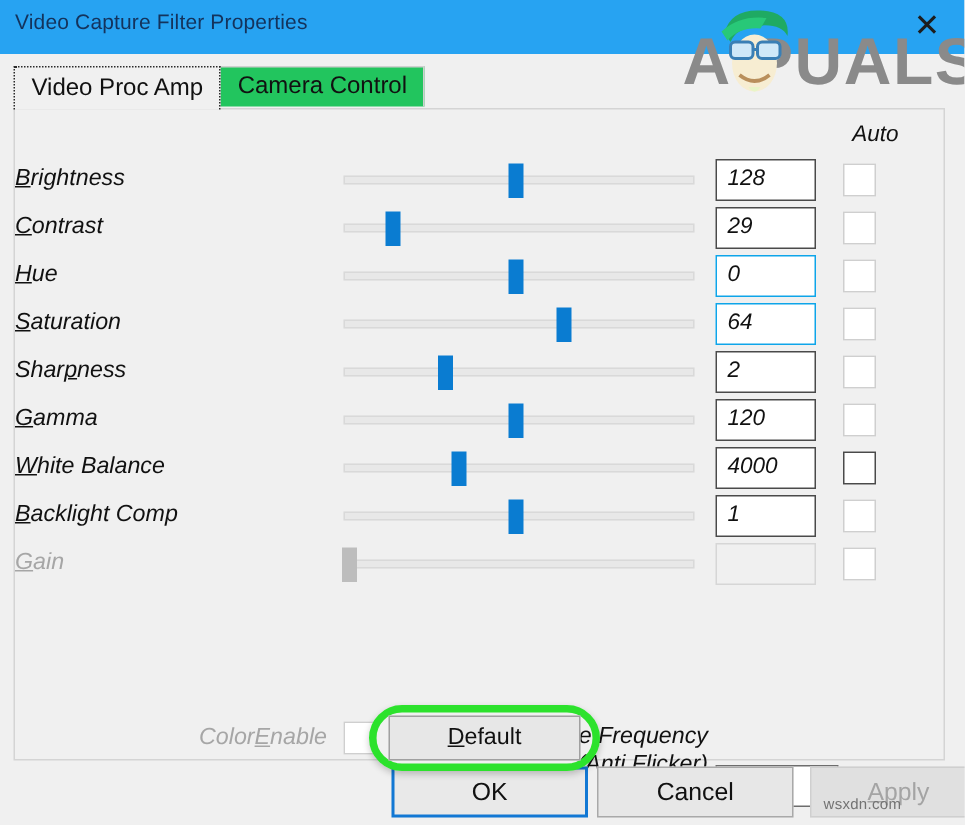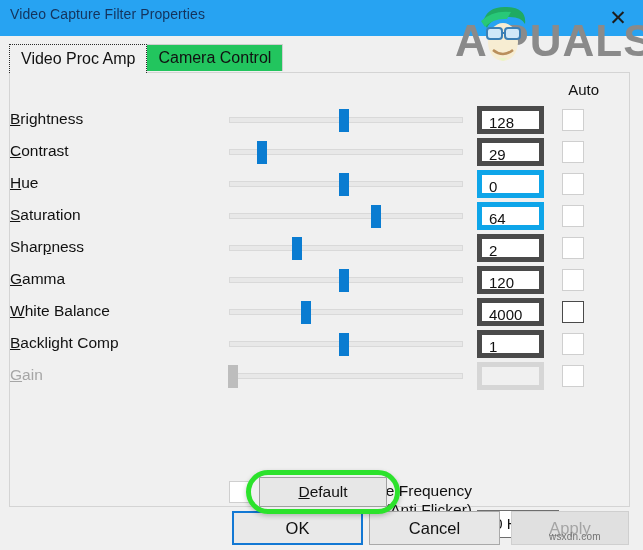--- a/index.html
+++ b/index.html
@@ -79,20 +79,21 @@
     border: 1px solid #cfcfcf;
     border-bottom: none;
   }
 
   
   .panel {
     position: absolute; left: 9px; top: 72px;
     width: 621px; height: 435px;
     background: #f0f0f0;
     border: 1px solid #d4d4d4;
+    font-style: italic;
   }
   .auto-header {
     position: absolute; right: 30px; top: 8px;
     font-size: 15px; color: #111;
   }
 
   
   .row {
     position: absolute;
     left: 0; width: 625px; height: 32px;
@@ -129,21 +130,21 @@
     margin-left: -5px;
     cursor: pointer;
   }
   .slider .thumb.disabled { background: #bdbdbd; }
 
   .valuebox {
     position: absolute;
     left: 467px; top: 2px;
     width: 67px; height: 28px;
     background: #ffffff;
-    border: 5px solid #0ea5e9;
+    border: 1px solid #0ea5e9;
     font-size: 15px;
     color: #111;
     padding: 3px 0 0 7px;
   }
   .valuebox.strong { border-color: #4a4a4a; }
   .valuebox.disabled { background: #f0f0f0; border-color: #d6d6d6; color: #a6a6a6; }
 
   .autobox {
     position: absolute;
     left: 552px; top: 5px;
@@ -227,20 +228,21 @@
   
   .btn {
     position: absolute;
     height: 34px;
     background: #e7e7e7;
     border: 1px solid #a9a9a9;
     font-size: 16.5px;
     color: #111;
     display: flex; align-items: center; justify-content: center;
     cursor: pointer;
+    margin-left: 29px;
   }
   .btn.ok {
     left: 232px; top: 511px; width: 131px;
     border: 2px solid #1278d4;
     background: #e9e9e9;
   }
   .btn.cancel { left: 369px; top: 511px; width: 131px; }
   .btn.apply {
     left: 511px; top: 511px; width: 118px;
     color: #a4a4a4;
@@ -379,20 +381,21 @@
     <div class="row" style="top:287px">
       <div class="row-label disabled"><span class="accel">G</span><span>ain</span></div>
       <div class="slider">
         <div class="track"></div>
         <div class="thumb disabled" style="left:1.5%"></div>
       </div>
       <div class="valuebox disabled"></div>
       <div class="autobox"></div>
     </div>
 
+    <div class="colorenable-label"><span>Color</span><span class="accel">E</span><span>nable</span></div>
     <div class="colorenable-box"></div>
 
     <div class="powerline-label">
       <div><span class="accel">P</span><span>owerLine Frequency</span></div>
       <div>(Anti Flicker)</div>
     </div>
     <div class="combobox">
       <span class="cb-text">60 Hz</span>
       <span class="cb-arrow">▾</span>
     </div>

